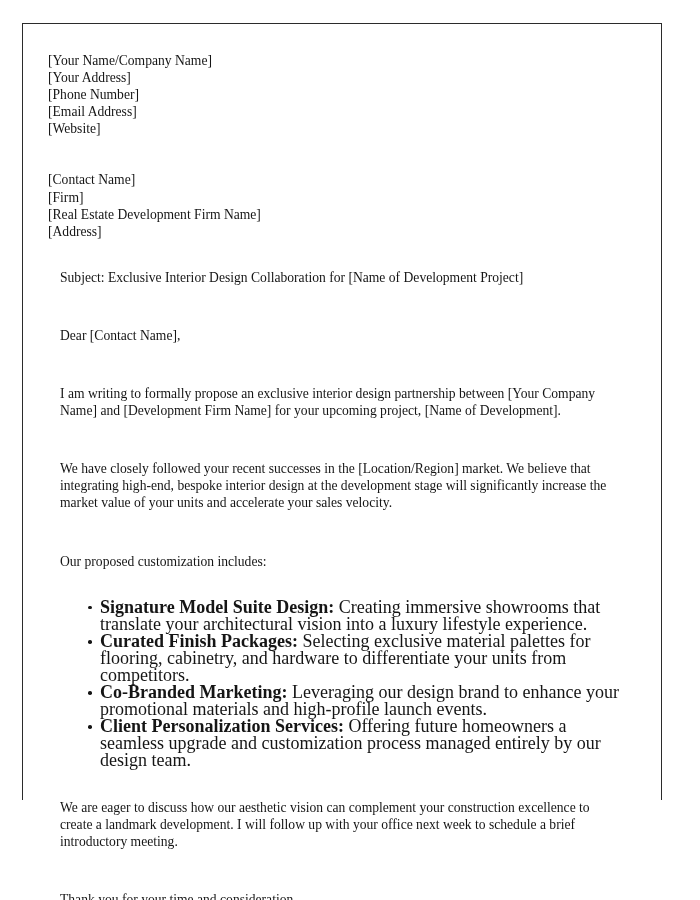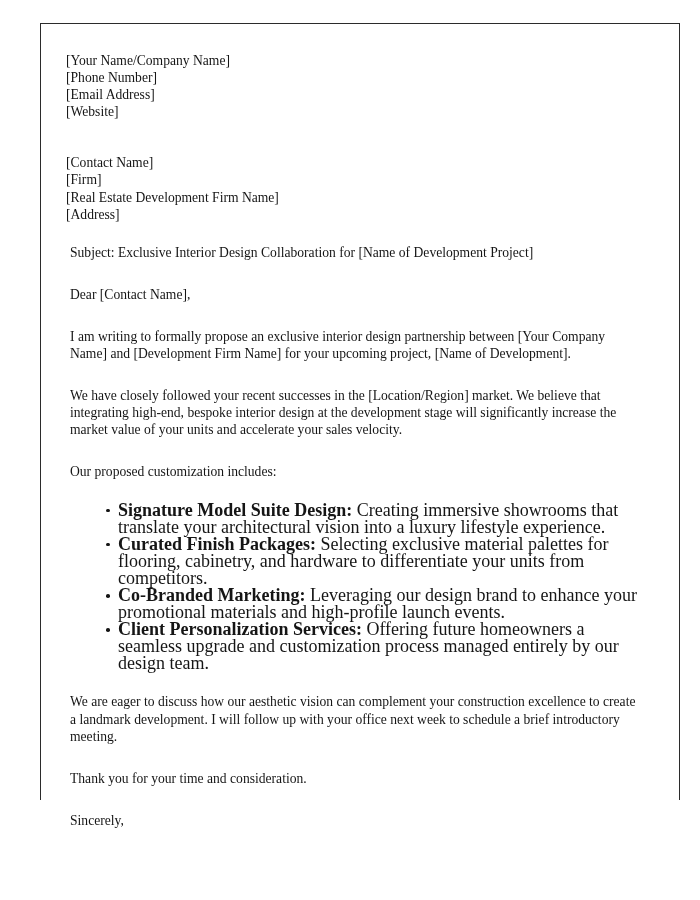--- a/index.html
+++ b/index.html
@@ -11,21 +11,21 @@
     width: 700px;
     height: 900px;
     overflow: hidden;
     font-family: "Liberation Serif", "DejaVu Serif", serif;
     color: #1a1a1a;
   }
 
   
   .page-sheet {
     position: absolute;
-    left: 40px;
+    left: 22px;
     top: 23px;
     width: 640px;
     height: 777px;
     box-sizing: border-box;
     border-left: 1.3px solid #2b2b2b;
     border-right: 1.3px solid #2b2b2b;
     border-top: 1.3px solid #2b2b2b;
     border-bottom: none;
     background: #ffffff;
   }
@@ -44,21 +44,21 @@
   }
 
   
   .gap-sm { height: 17px; }
 
   .addr-line {
     white-space: nowrap;
   }
 
   p.para {
-    margin: 4px;
+    margin: 12px;
     font-size: 13.6px;
     line-height: 17.1px;
     text-align: left;
     color: #151515;
   }
 
   
   ul.bullets {
     margin: 0;
     padding: 0 0 0 40px;
@@ -86,20 +86,21 @@
   }
 </style>
 </head>
 <body>
 
 <div class="page-sheet">
   <div class="letter-body">
 
     <div class="blk">
       <div class="addr-line">[Your Name/Company Name]</div>
+      <div class="addr-line">[Your Address]</div>
       <div class="addr-line">[Phone Number]</div>
       <div class="addr-line">[Email Address]</div>
       <div class="addr-line">[Website]</div>
     </div>
 
     <div class="gap-sm"></div>
 
 
     <div class="gap-sm"></div>
 

